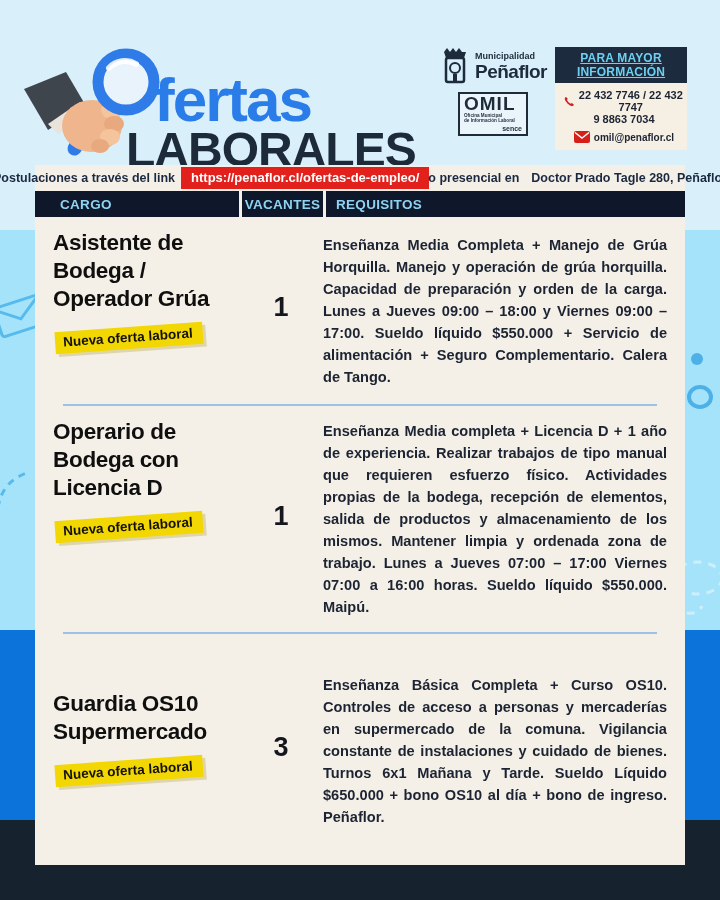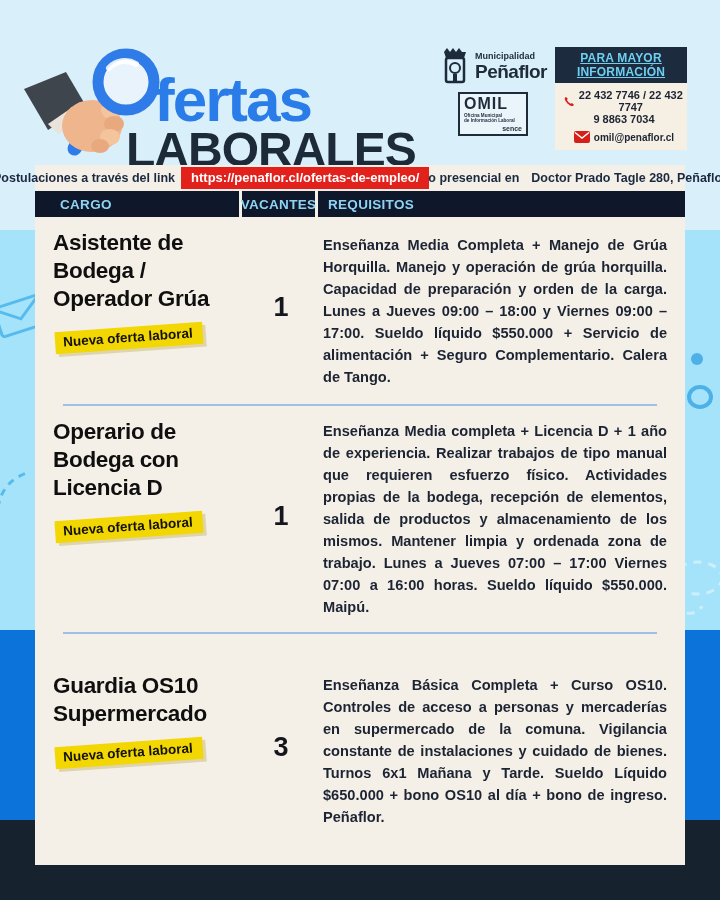--- a/index.html
+++ b/index.html
@@ -18,45 +18,45 @@
   
   .logo-wrap{ position:absolute; left:14px; top:30px; width:410px; height:130px; }
   .logo-art{ position:absolute; left:0; top:4px; }
   .logo-fertas{ position:absolute; left:140px; top:34px; font-size:62px; font-weight:800; color:#2a7ce9; letter-spacing:-2px; }
   .logo-laborales{ position:absolute; left:112px; top:92px; font-size:48px; font-weight:800; color:#1d2a39; letter-spacing:-1px; }
   .muni{ position:absolute; left:440px; top:46px; width:110px; display:flex; align-items:center; gap:5px; }
   .muni-txt .small{ font-size:9px; font-weight:700; color:#1e2b3a; }
   .muni-txt .big{ font-size:19px; font-weight:800; color:#1e2b3a; letter-spacing:-0.5px; }
   .omil-box{ position:absolute; left:458px; top:92px; width:70px; height:44px; background:#eaf5fb;
     border:2px solid #1e2b3a; padding:1px 4px 0 4px; }
-  .omil-acronym{ font-size:16px; font-weight:800; color:#1e2b3a; letter-spacing:1px; line-height:18px; }
+  .omil-acronym{ font-size:19px; font-weight:800; color:#1e2b3a; letter-spacing:1px; line-height:18px; }
   .omil-sub{ font-size:4.6px; font-weight:700; color:#1e2b3a; line-height:5px; }
   .omil-brand{ font-size:7px; font-weight:800; color:#1e2b3a; text-align:right; margin-top:2px; }
   .info-box{ position:absolute; left:555px; top:47px; width:132px; }
   .info-title{ background:#1c2b3d; color:#6ecff0; font-weight:800; font-size:12px; text-align:center;
     line-height:14px; padding:4px 2px; letter-spacing:0.2px;text-decoration:underline; }
   .info-body{ background:#f6efe3; padding:6px 3px 7px 9px; text-align:center; }
   .info-phones{ font-size:11px; font-weight:800; color:#1c2434; display:flex; align-items:center; justify-content:center; gap:3px; }
   .info-phone2{ font-size:11px; font-weight:800; color:#1c2434; margin-top:0; }
   .info-email{ font-size:10px; font-weight:800; color:#1c2434; display:flex; align-items:center; justify-content:center; gap:4px; margin-top:6px; }
   
   .card{ position:absolute; left:35px; top:165px; width:650px; height:700px; background:#f5f0e7; }
   .linkbar{ height:26px; display:flex; align-items:center; justify-content:center; gap:6px;
     font-size:12.5px; font-weight:700; color:#1b2940; white-space:nowrap; }
   .url-pill{ background:#e2211c; color:#ffffff; font-weight:700; font-size:13px; padding:3px 10px 4px 10px; cursor:pointer; }
   .cursor-ico{ margin-left:-13px; margin-top:14px; }
   .thead{ height:26px; display:flex; }
   .th{ background:#0f172a; color:#8ed4f2; font-weight:800; font-size:13.5px; display:flex; align-items:center; letter-spacing:0.3px; }
   .th-cargo{ width:204px; padding-left:25px; }
-  .th-vac{ width:73px; justify-content:center; margin-left:3px; }
+  .th-vac{ width:81px; justify-content:center; margin-left:3px; }
   .th-req{ flex:1; margin-left:3px; padding-left:10px; }
   .jrow{ display:grid; grid-template-columns:186px 84px 1fr; padding:0 18px; }
   .jrow.r1{ height:187px; } .jrow.r2{ height:226px; } .jrow.r3{ height:233px; }
   .cargo-cell{ padding-top:12px; }
-  .r3 .cargo-cell{ padding-top:38px; }
+  .r3 .cargo-cell{ padding-top:56px; }
   .job-title{ font-size:22.5px; font-weight:800; color:#0f0f0f; line-height:28px; letter-spacing:-0.3px; }
   .badge{ display:inline-block; margin-top:14px; margin-left:2px; background:#f2d703; color:#151208;
     font-size:13.5px; font-weight:800; padding:3px 10px 4px 8px; transform:rotate(-4deg);
     box-shadow:3px 3px 0 rgba(160,130,0,0.25); white-space:nowrap; }
   .vac-cell{ align-self:center; text-align:center; font-size:27px; font-weight:800; color:#13161c; padding-bottom:6px; }
   .req-cell{ align-self:center; font-size:14.6px; font-weight:700; color:#1c2433; line-height:22px; text-align:justify; }
   .divider{ height:2px; background:#9dc1e6; margin:0 28px; }
 </style>
 </head>
 <body>

